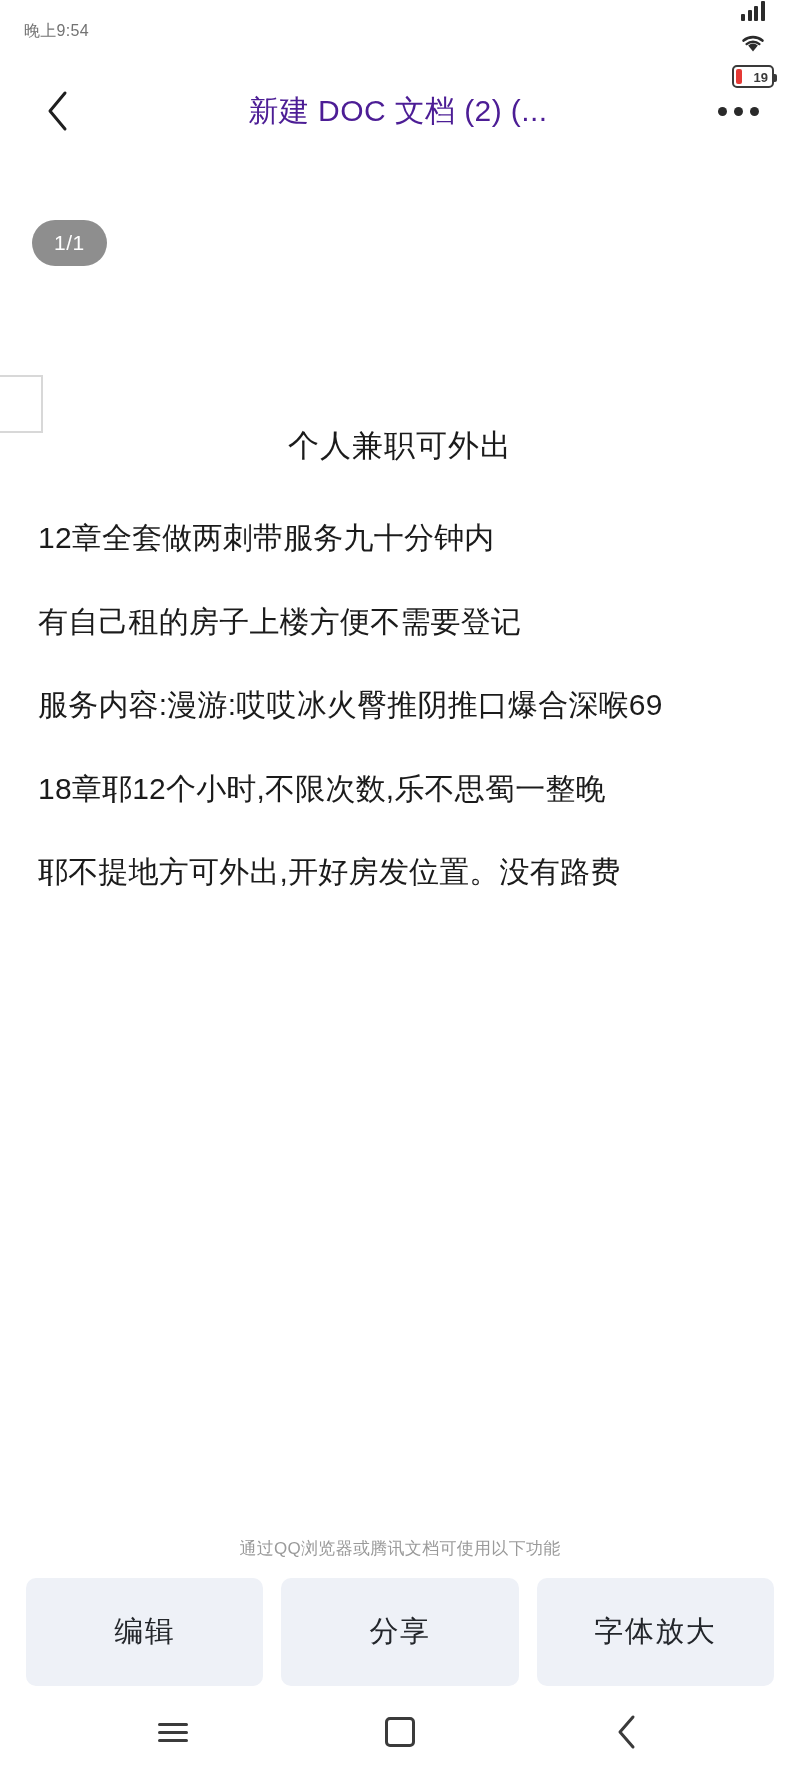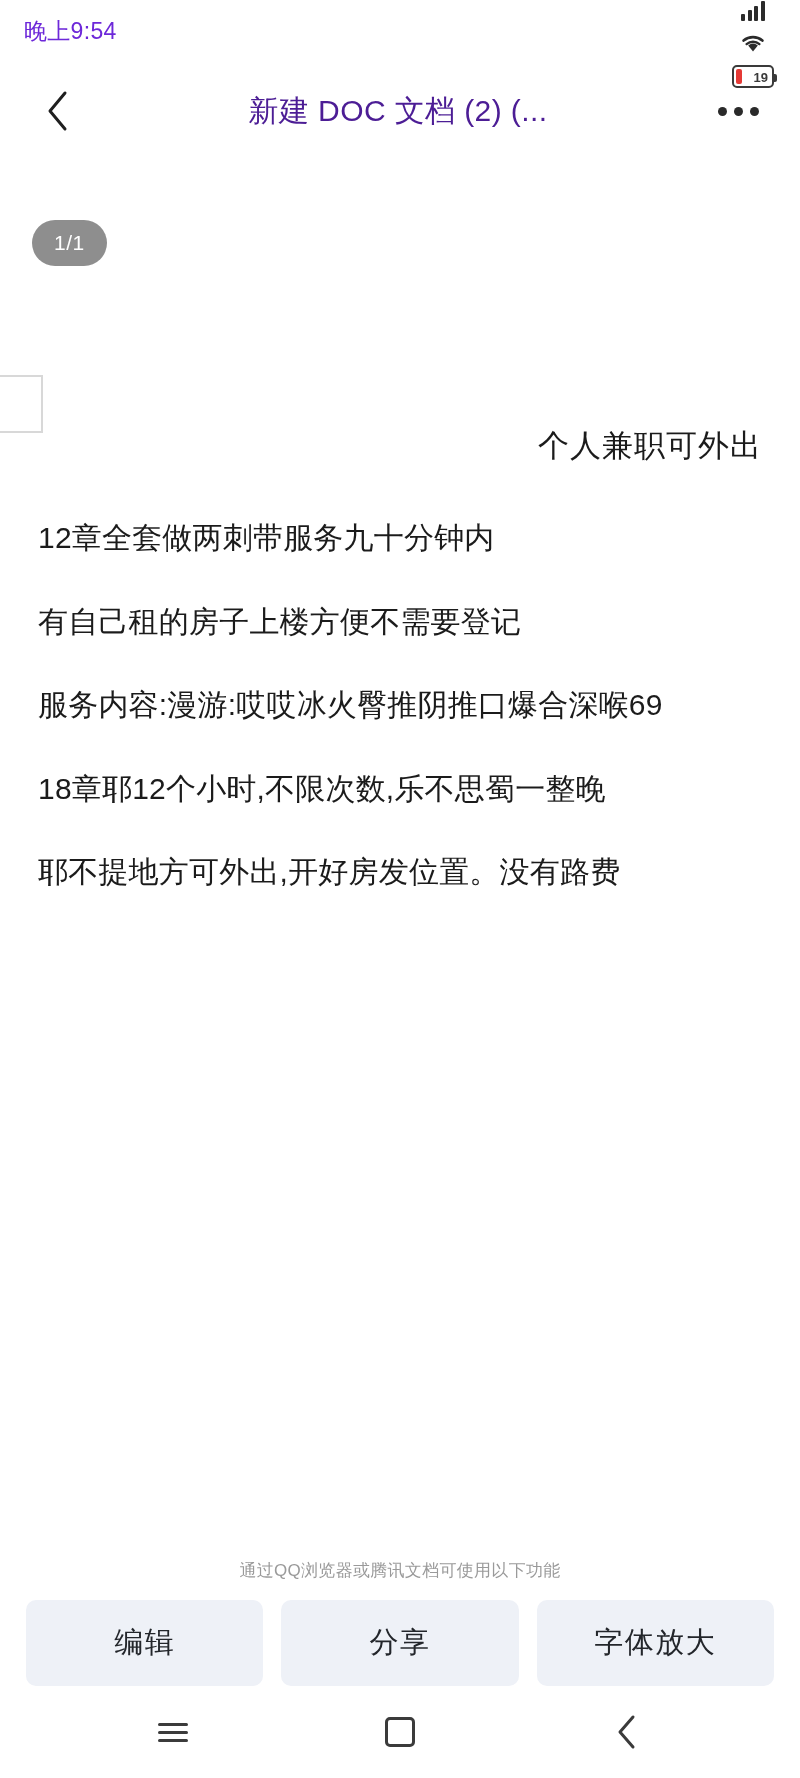--- a/index.html
+++ b/index.html
@@ -15,22 +15,22 @@
   
   .status-bar {
     height: 62px;
     display: flex;
     align-items: center;
     justify-content: space-between;
     padding: 0 26px 0 24px;
     background: #ffffff;
   }
   .status-time {
-    font-size: 23px;
-    color: #6d28d9;
+    font-size: 16px;
+    color: #737373;
     letter-spacing: 0.3px;
   }
   .status-right {
     display: flex;
     align-items: center;
     gap: 11px;
     flex-direction: column;
   }
   .hd-badge {
     font-size: 12px;
@@ -175,21 +175,21 @@
   }
 
   .doc-body {
     position: absolute;
     top: 265px;
     left: 0;
     right: 0;
     padding: 0 38px;
   }
   .doc-heading {
-    text-align: right;
+    text-align: center;
     font-size: 31px;
     color: #1b1b1b;
     margin-bottom: 52px;
     letter-spacing: 1px;
   }
   .doc-para {
     font-size: 30px;
     color: #1b1b1b;
     line-height: 1.25;
     margin-bottom: 46px;
@@ -214,21 +214,21 @@
     margin-bottom: 18px;
     letter-spacing: 0.3px;
   }
   .action-row {
     display: flex;
     gap: 18px;
     justify-content: space-between;
   }
   .action-btn {
     flex: 1;
-    height: 86px;
+    height: 108px;
     background: #eef1f7;
     border-radius: 10px;
     display: flex;
     align-items: center;
     justify-content: center;
     font-size: 29px;
     color: #23262b;
     cursor: pointer;
     letter-spacing: 1.5px;
   }

